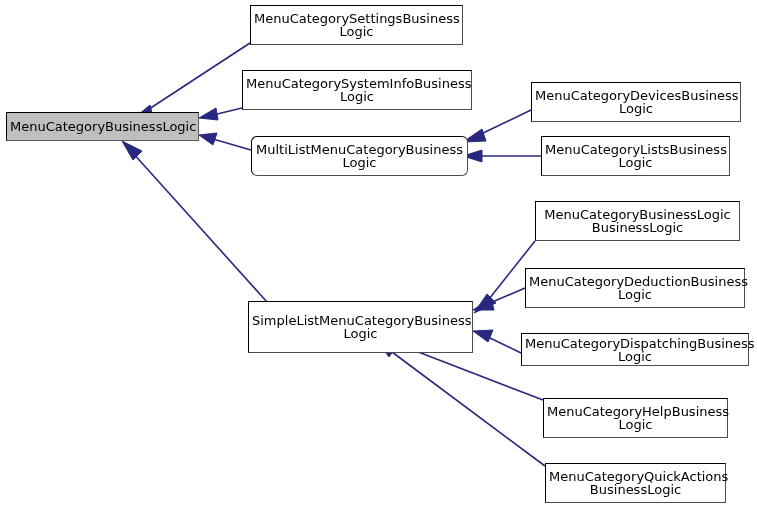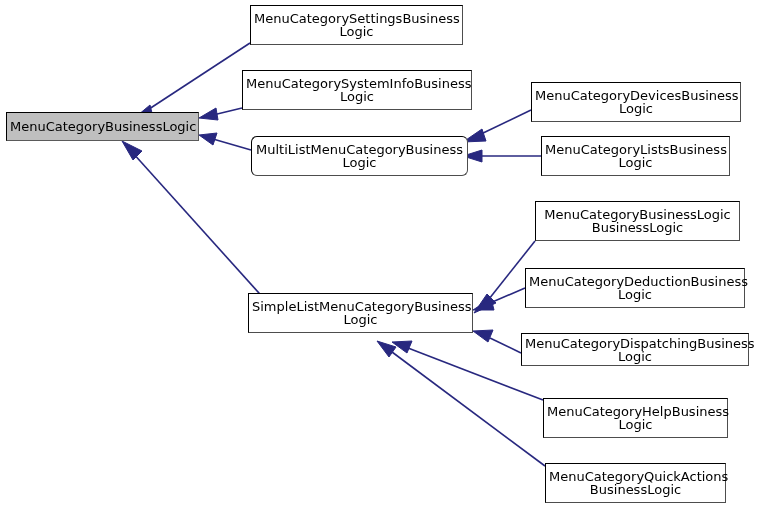--- a/index.html
+++ b/index.html
@@ -138,21 +138,21 @@
   <div class="node-box" style="left: 531px; top: 70px; width: 210px; height: 40px; margin-top: 12px;">
     <span class="node-label">MenuCategoryDevicesBusiness
 Logic</span>
   </div>
 
   <div class="node-box" style="left: 541px; top: 136px; width: 189px; height: 40px; text-align: center;">
     <span class="node-label">MenuCategoryListsBusiness
 Logic</span>
   </div>
 
-  <div class="node-box" style="left: 248px; top: 293px; width: 225px; height: 40px;">
+  <div class="node-box" style="left: 248px; top: 301px; width: 225px; height: 52px;">
     <span class="node-label">SimpleListMenuCategoryBusiness
 Logic</span>
   </div>
 
   <div class="node-box" style="left: 535px; top: 201px; width: 205px; height: 40px;">
     <span class="node-label">MenuCategoryBusinessLogic
 BusinessLogic</span>
   </div>
 
   <div class="node-box" style="left: 525px; top: 268px; width: 220px; height: 40px;">

